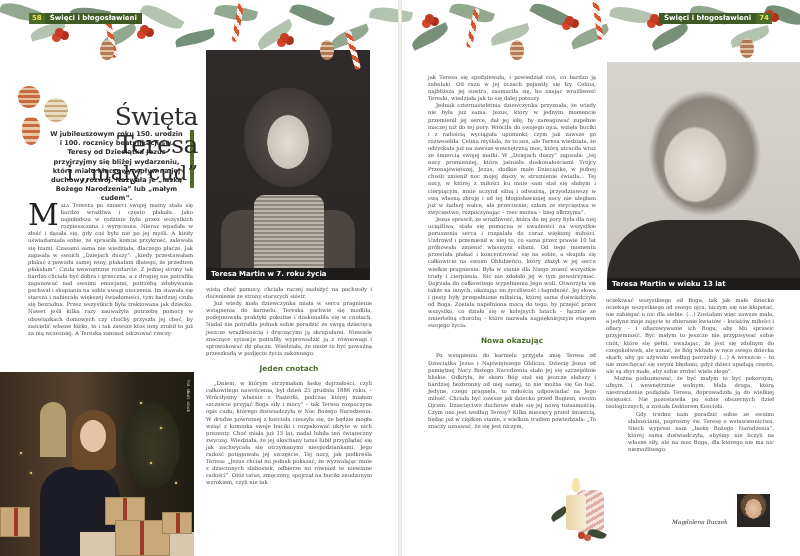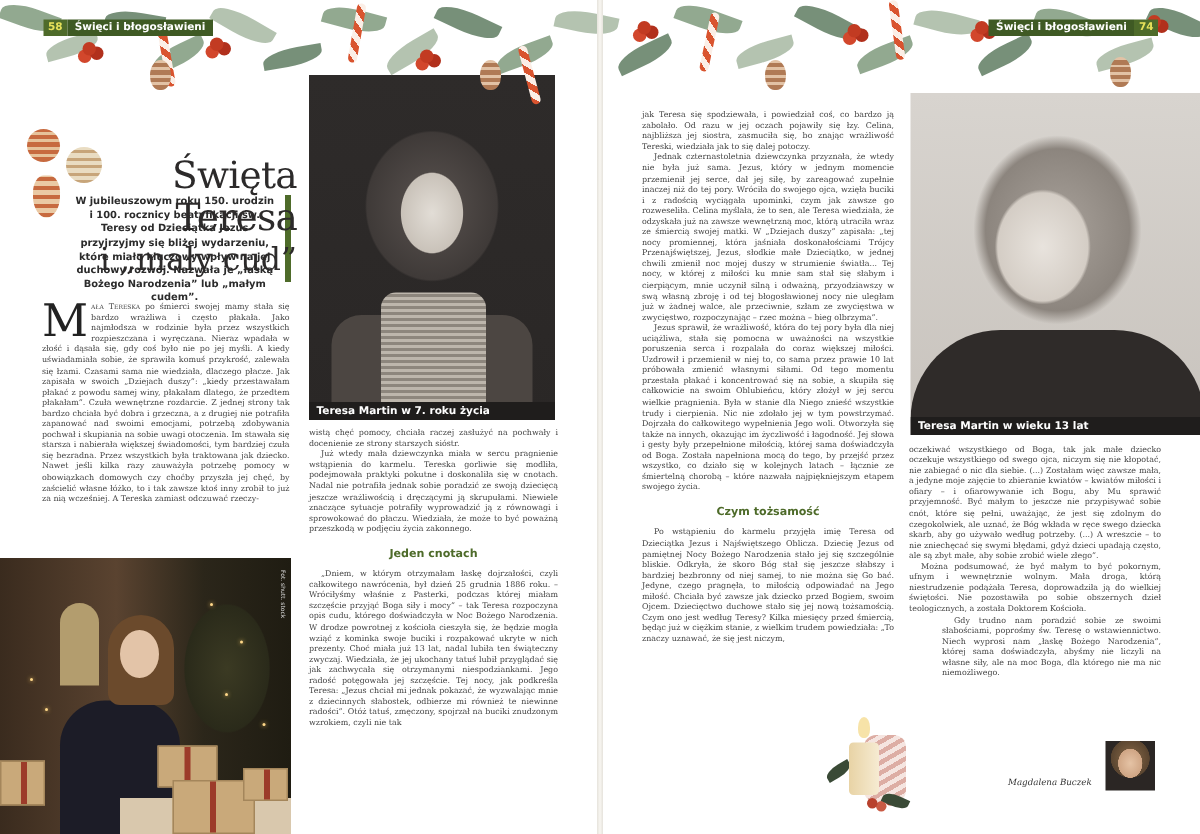--- a/index.html
+++ b/index.html
@@ -138,21 +138,21 @@
       <div class="gift" style="left:0px; top:135px; width:30px; height:30px;"></div>
       <div class="credit">Fot. shutt. stock</div>
     </div>
   </div>
 
   <div class="page right">
     <div class="col" style="left:28px; top:74px; width:168px;">
       <p class="noindent">jak Teresa się spodziewała, i powiedział coś, co bardzo ją zabolało. Od razu w jej oczach pojawiły się łzy. Celina, najbliższa jej siostra, zasmuciła się, bo znając wrażliwość Tereski, wiedziała jak to się dalej potoczy.</p>
       <p>Jednak czternastoletnia dziewczynka przyznała, że wtedy nie była już sama. Jezus, który w jednym momencie przemienił jej serce, dał jej siłę, by zareagować zupełnie inaczej niż do tej pory. Wróciła do swojego ojca, wzięła buciki i z radością wyciągała upominki, czym jak zawsze go rozweseliła. Celina myślała, że to sen, ale Teresa wiedziała, że odzyskała już na zawsze wewnętrzną moc, którą utraciła wraz ze śmiercią swojej matki. W „Dziejach duszy” zapisała: „tej nocy promiennej, która jaśniała doskonałościami Trójcy Przenajświętszej, Jezus, słodkie małe Dzieciątko, w jednej chwili zmienił noc mojej duszy w strumienie światła... Tej nocy, w której z miłości ku mnie sam stał się słabym i cierpiącym, mnie uczynił silną i odważną, przyodziawszy w swą własną zbroję i od tej błogosławionej nocy nie uległam już w żadnej walce, ale przeciwnie, szłam ze zwycięstwa w zwycięstwo, rozpoczynając – rzec można – bieg olbrzyma”.</p>
       <p>Jezus sprawił, że wrażliwość, która do tej pory była dla niej uciążliwa, stała się pomocna w uważności na wszystkie poruszenia serca i rozpalała do coraz większej miłości. Uzdrowił i przemienił w niej to, co sama przez prawie 10 lat próbowała zmienić własnymi siłami. Od tego momentu przestała płakać i koncentrować się na sobie, a skupiła się całkowicie na swoim Oblubieńcu, który złożył w jej sercu wielkie pragnienia. Była w stanie dla Niego znieść wszystkie trudy i cierpienia. Nic nie zdołało jej w tym powstrzymać. Dojrzała do całkowitego wypełnienia Jego woli. Otworzyła się także na innych, okazując im życzliwość i łagodność. Jej słowa i gesty były przepełnione miłością, której sama doświadczyła od Boga. Została napełniona mocą do tego, by przejść przez wszystko, co działo się w kolejnych latach – łącznie ze śmiertelną chorobą – które nazwała najpiękniejszym etapem swojego życia.</p>
-      <div class="subhead">Czym tożsamość</div>
+      <div class="subhead">Nowa okazując</div>
       <p>Po wstąpieniu do karmelu przyjęła imię Teresa od Dzieciątka Jezus i Najświętszego Oblicza. Dziecię Jezus od pamiętnej Nocy Bożego Narodzenia stało jej się szczególnie bliskie. Odkryła, że skoro Bóg stał się jeszcze słabszy i bardziej bezbronny od niej samej, to nie można się Go bać. Jedyne, czego pragnęła, to miłością odpowiadać na Jego miłość. Chciała być zawsze jak dziecko przed Bogiem, swoim Ojcem. Dziecięctwo duchowe stało się jej nową tożsamością. Czym ono jest według Teresy? Kilka miesięcy przed śmiercią, będąc już w ciężkim stanie, z wielkim trudem powiedziała: „To znaczy uznawać, że się jest niczym,</p>
     </div>
 
     <div class="photo p2" style="left:207px;">
       <div class="coat"></div>
       <div class="caption">Teresa Martin w wieku 13 lat</div>
     </div>
 
     <div class="col" style="left:206px; top:297px; width:168px;">
       <p class="noindent">oczekiwać wszystkiego od Boga, tak jak małe dziecko oczekuje wszystkiego od swego ojca, niczym się nie kłopotać, nie zabiegać o nic dla siebie. (...) Zostałam więc zawsze mała, a jedyne moje zajęcie to zbieranie kwiatów – kwiatów miłości i ofiary – i ofiarowywanie ich Bogu, aby Mu sprawić przyjemność. Być małym to jeszcze nie przypisywać sobie cnót, które się pełni, uważając, że jest się zdolnym do czegokolwiek, ale uznać, że Bóg wkłada w ręce swego dziecka skarb, aby go używało według potrzeby. (...) A wreszcie – to nie zniechęcać się swymi błędami, gdyż dzieci upadają często, ale są zbyt małe, aby sobie zrobić wiele złego”.</p>

